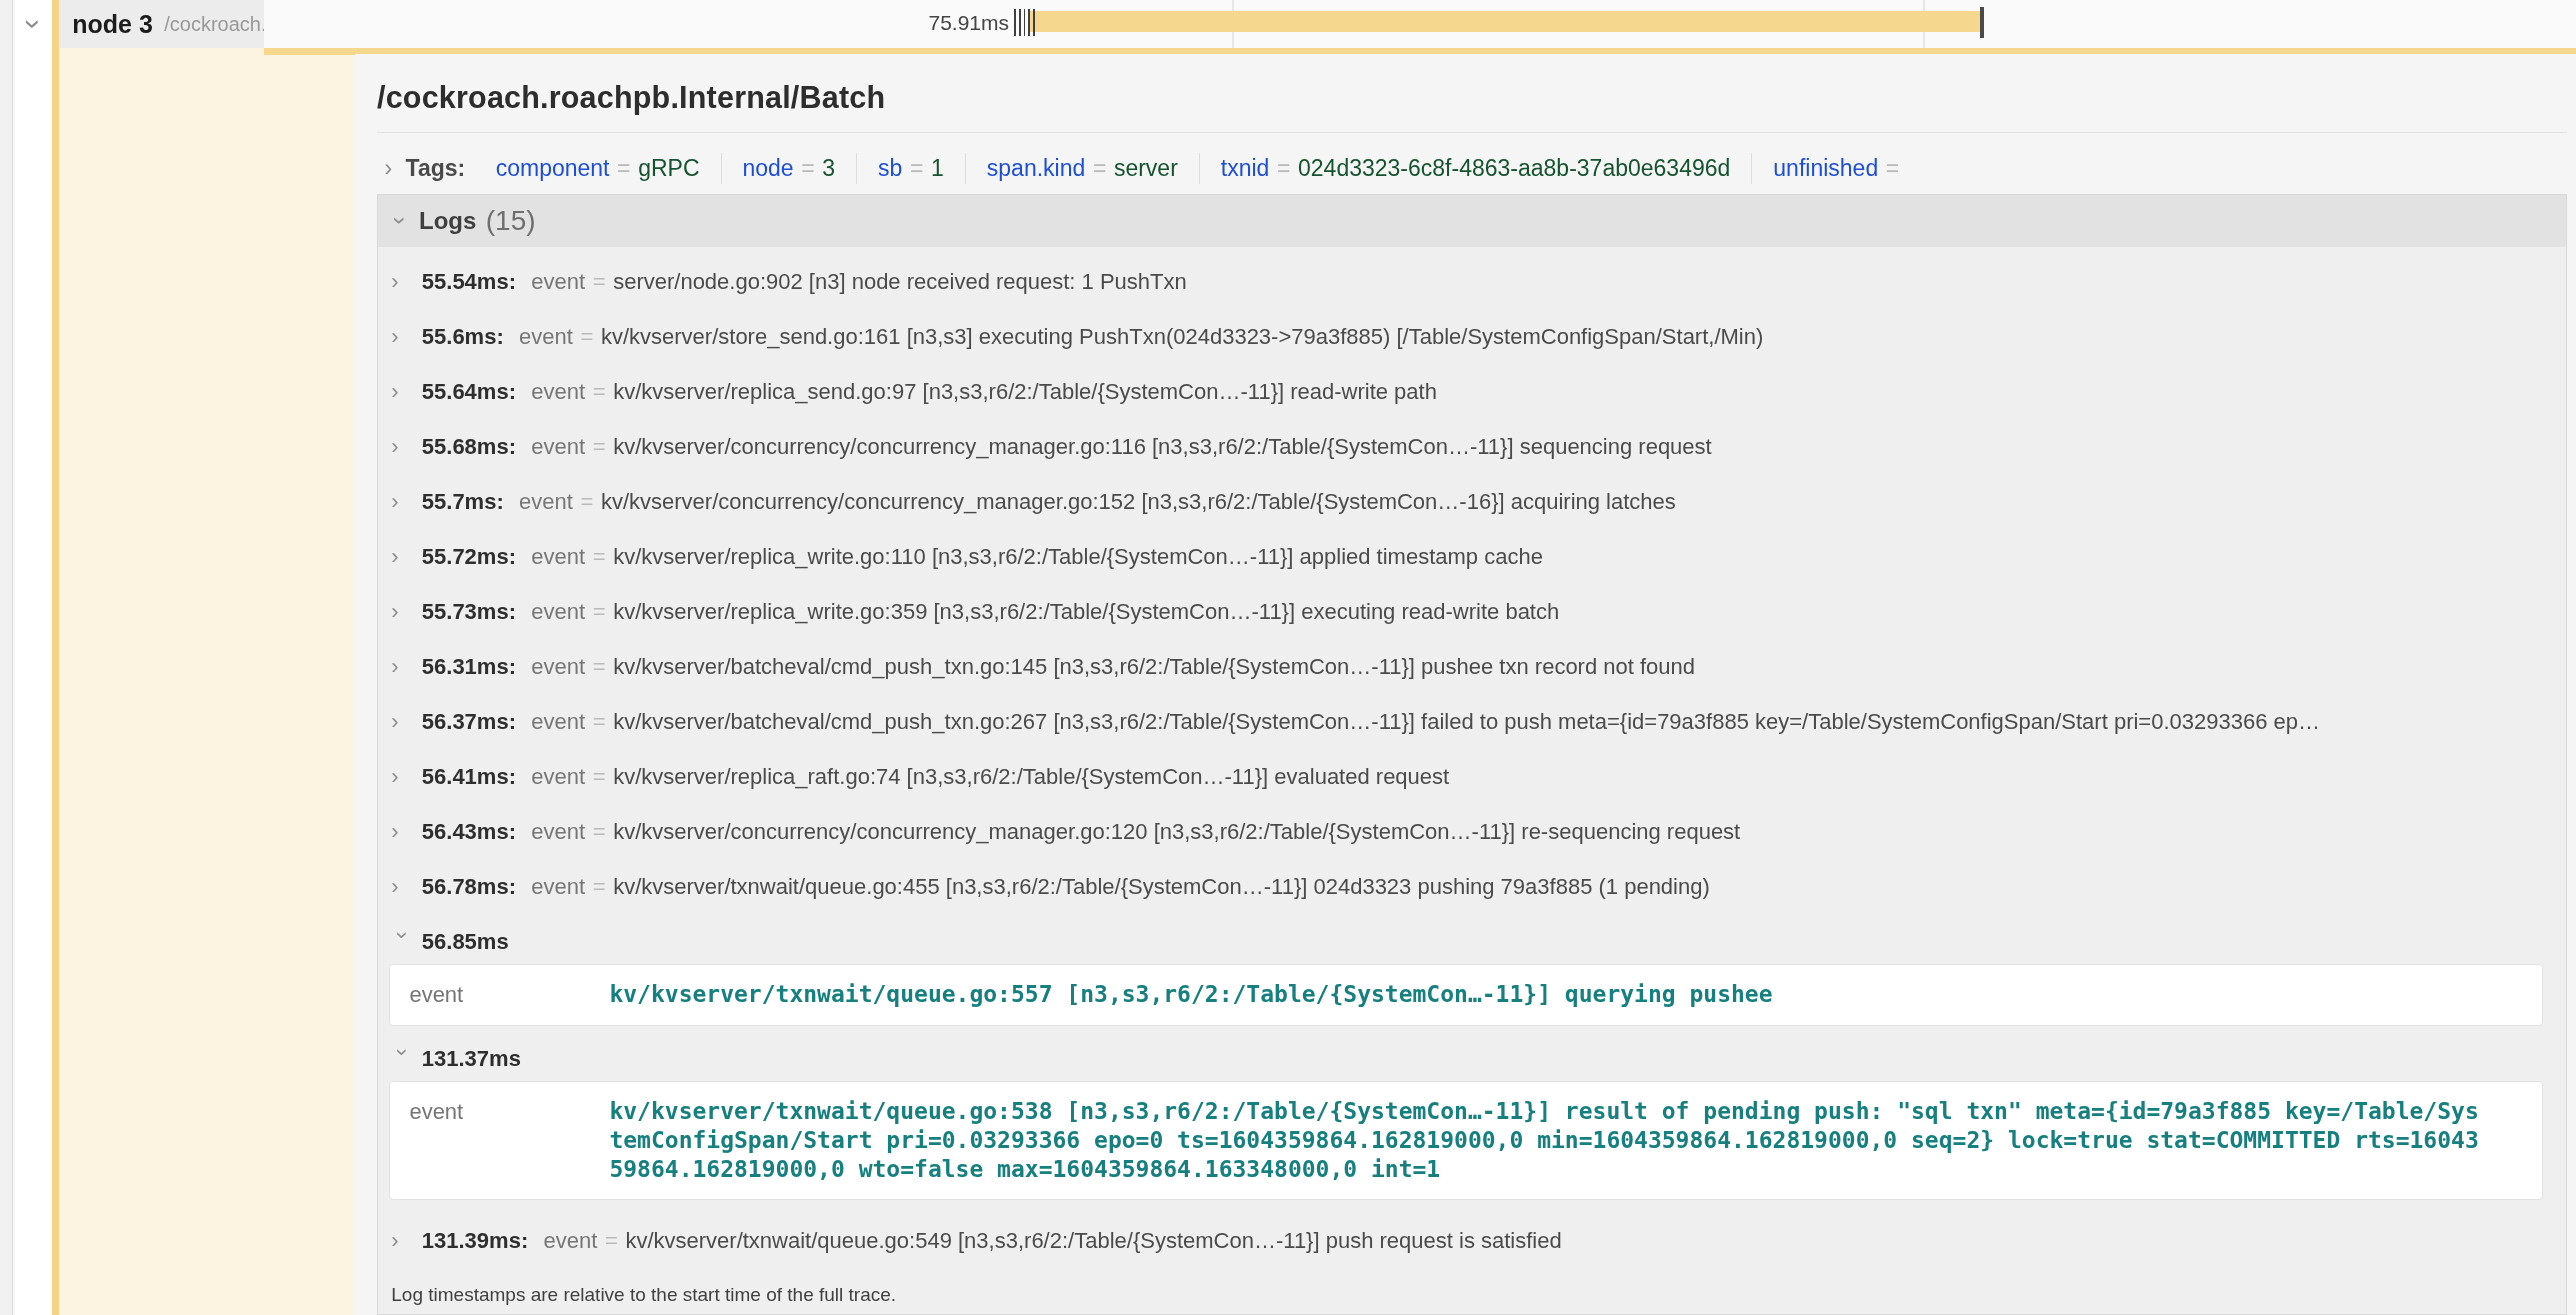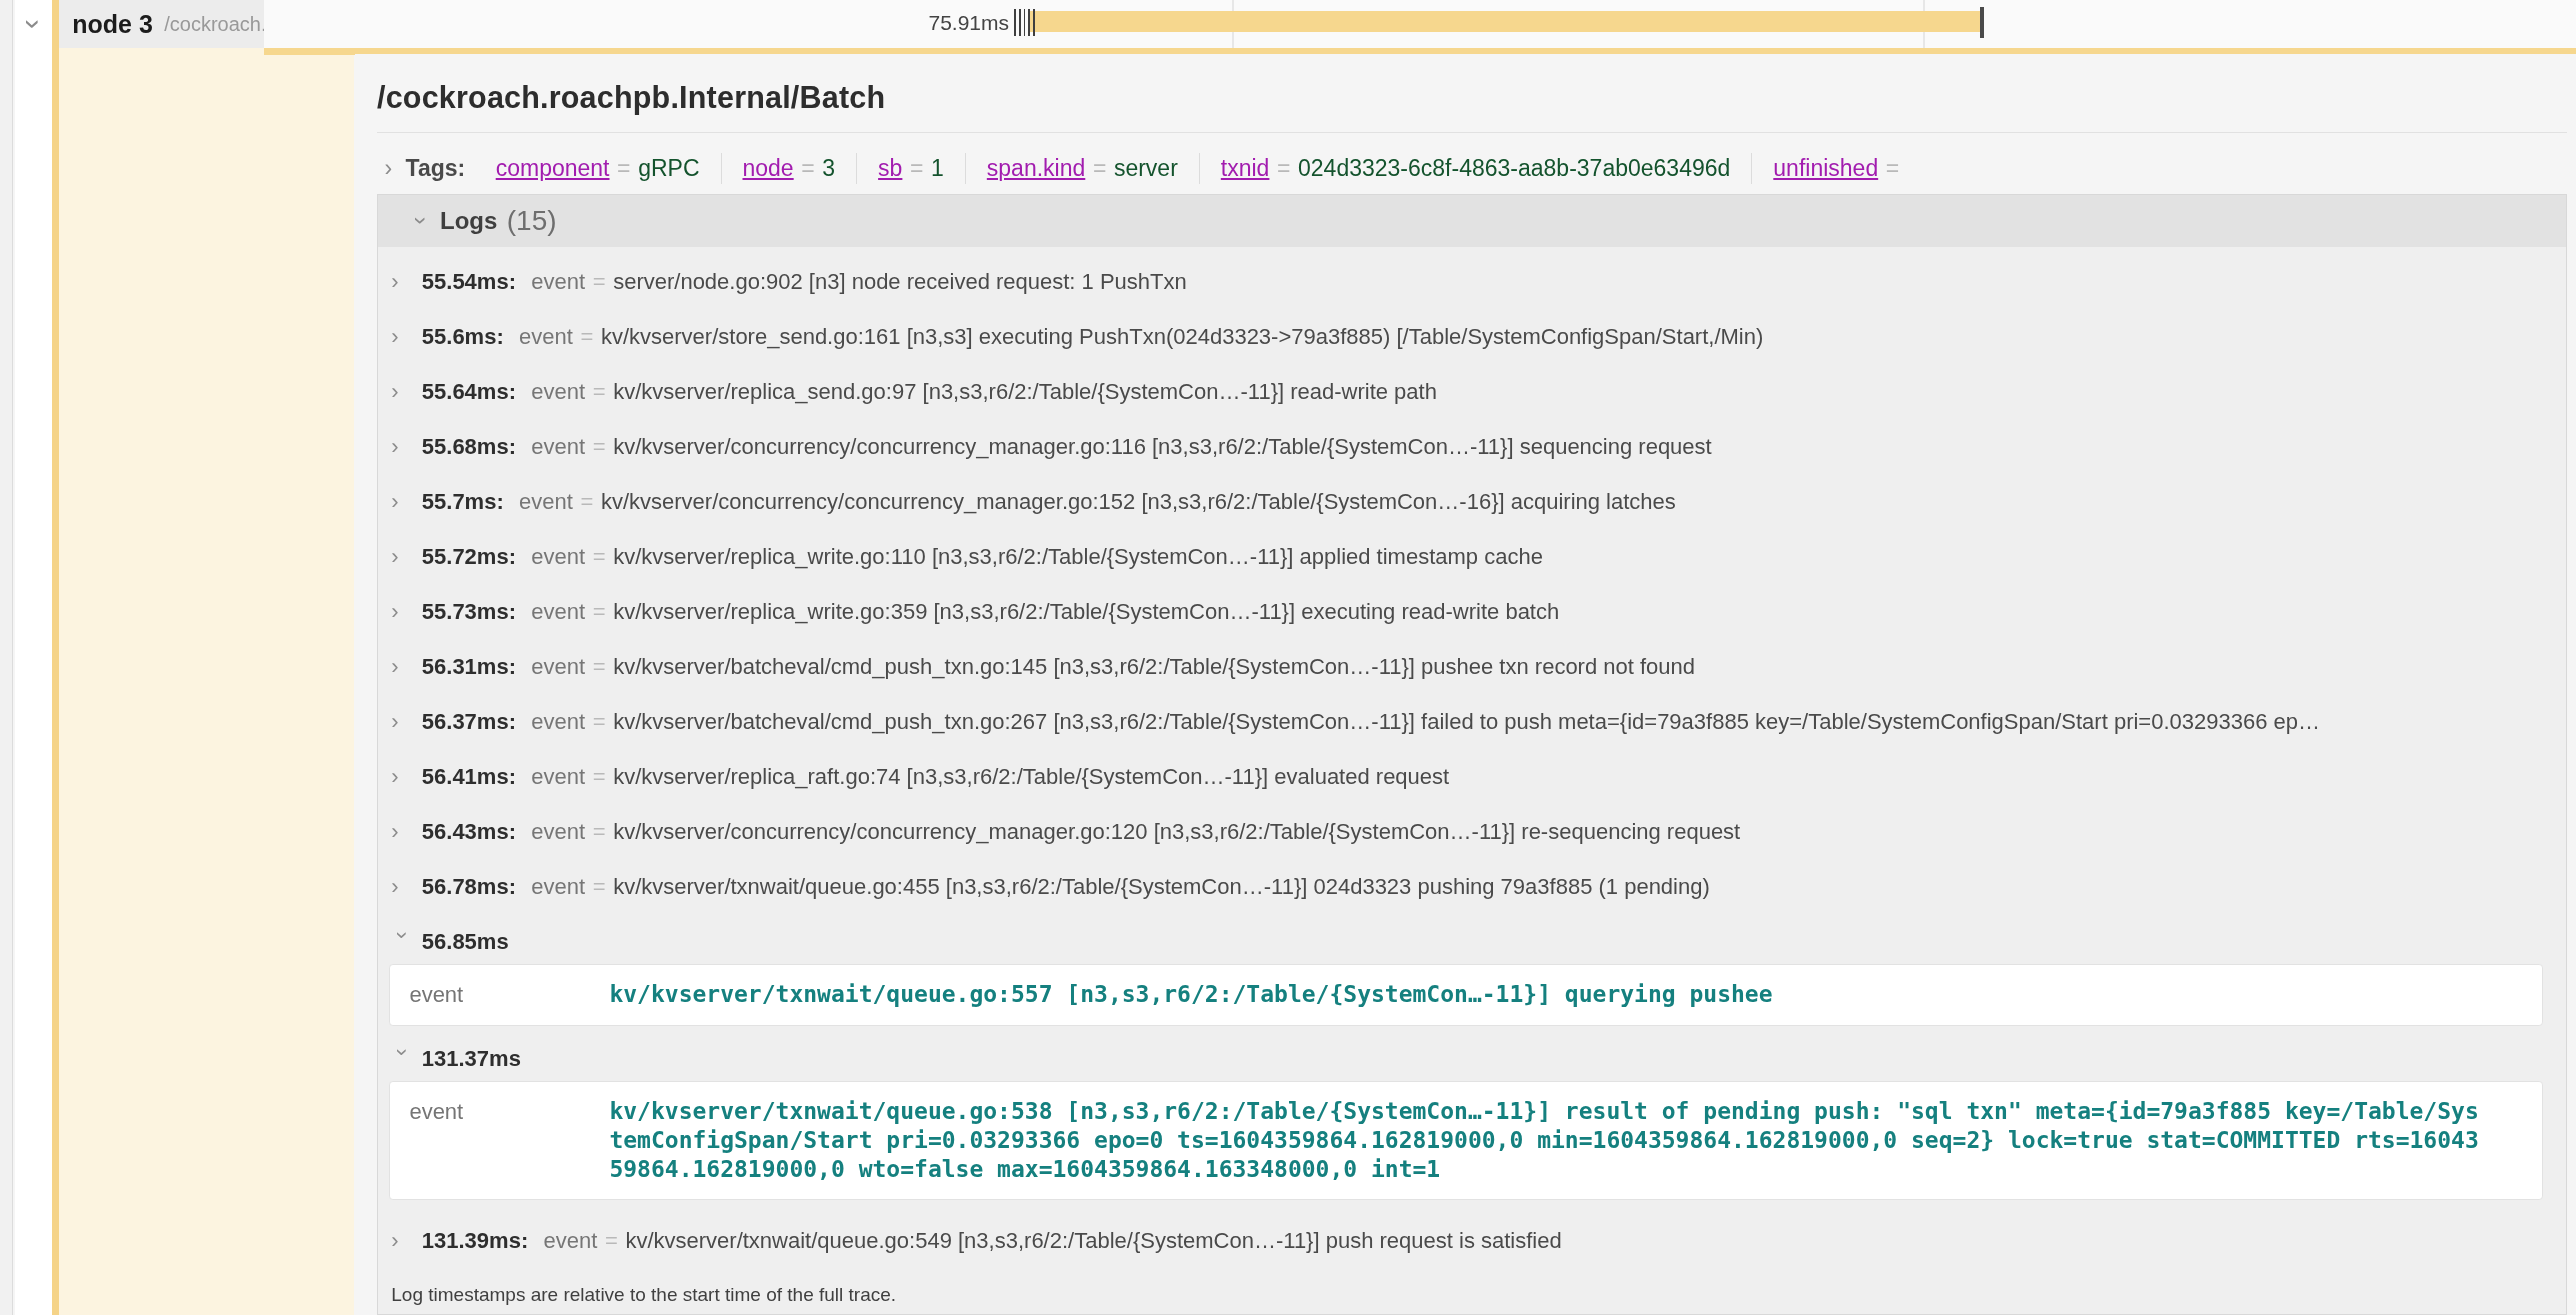--- a/index.html
+++ b/index.html
@@ -48,28 +48,28 @@
   .hdr-divider { margin-top:17px; border-bottom:1.9px solid #e1e1e1; }
 
   
   .tags-row { margin-top:15.3px; height:40px; display:flex; align-items:center; font-size:23px; }
   .tags-toggle { display:flex; align-items:center; cursor:pointer; }
   .tags-row .chev { font-size:23px; margin:0 13.3px 0 7.6px; }
   .tags-label { font-weight:bold; color:#4a4a4a; margin-right:9.5px; }
   .tag-item { display:flex; align-items:center; padding:0 21px; height:30.5px;
     border-right:1.9px solid #dcdcdc; white-space:nowrap; }
   .tag-item:last-child { border-right:none; }
-  .kv-key { color:#a21caf;text-decoration:underline; }
+  .kv-key { color:#1d4ed8; }
   .kv-eq  { color:#b9b9b9; margin:0 7.6px; }
   .kv-val { color:#14532d; }
 
   
   .logs-accordion { margin-top:5.7px; border:1px solid #d8d8d8; background:#efefef; }
   .logs-header { height:52px; background:#e2e2e2; display:flex; align-items:center;
-    padding-left:39px; cursor:pointer; }
+    padding-left:18px; cursor:pointer; }
   .logs-header .chev { font-size:23px; }
   .logs-title { font-size:24px; font-weight:bold; color:#3f3f3f; margin-left:15.3px; }
   .logs-count { font-size:28px; color:#6e6e6e; margin-left:9.5px; }
   .logs-body { padding-top:7.6px; }
 
   .log-row { height:55px; display:flex; align-items:center; padding-left:13.3px;
     font-size:22px; white-space:nowrap; overflow:hidden; cursor:pointer; }
   .log-row .chev { font-size:22px; width:21px; flex:none; }
   .log-time { font-weight:bold; color:#2e2e2e; margin:0 15.3px 0 9.5px; flex:none; }
   .log-field { color:#767676; flex:none; }

